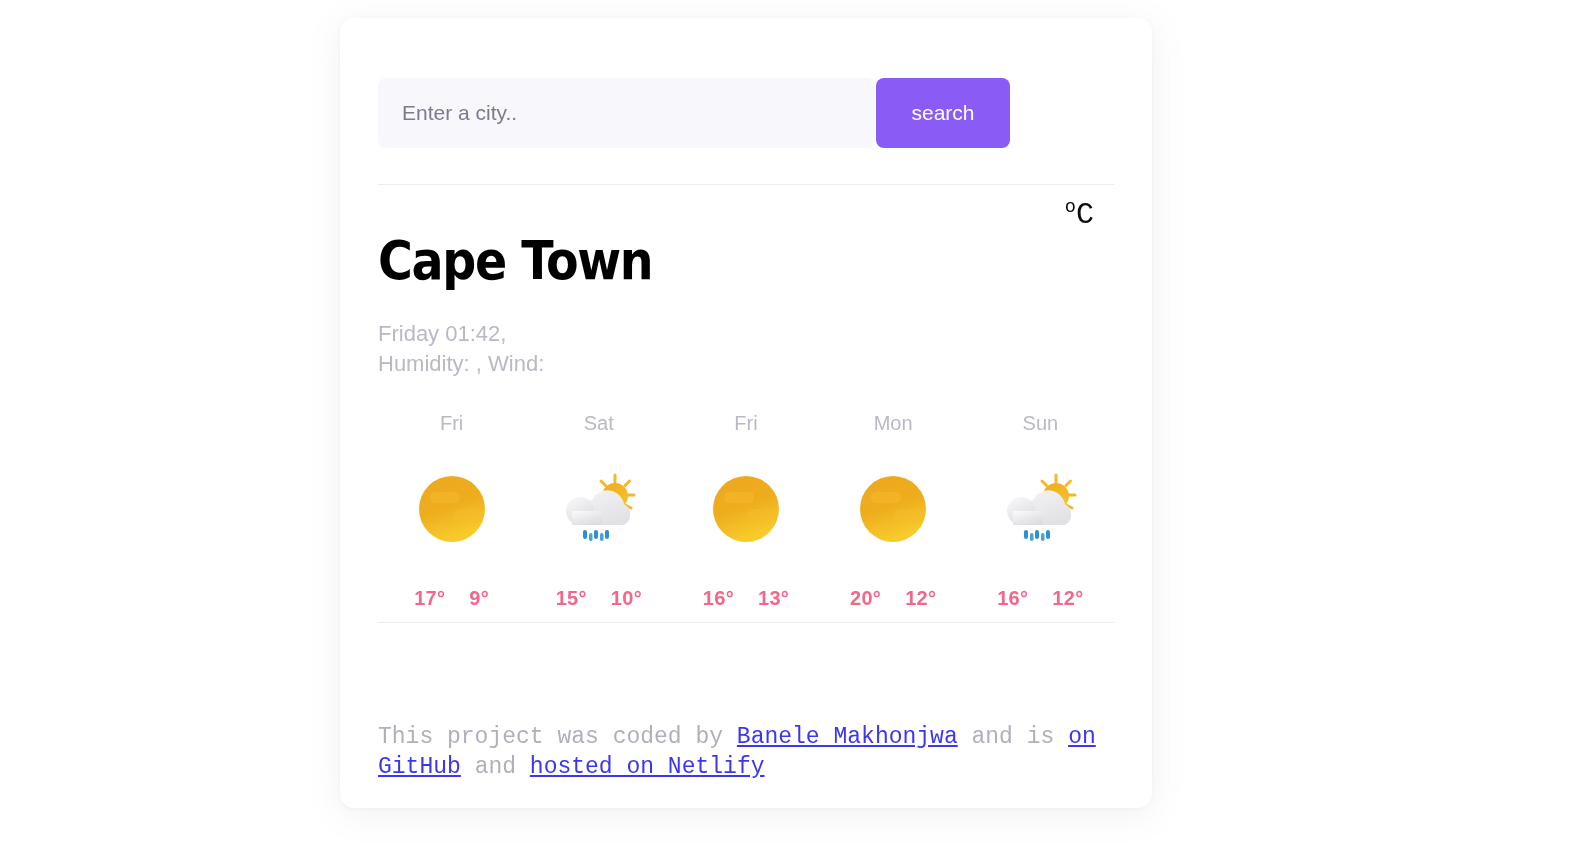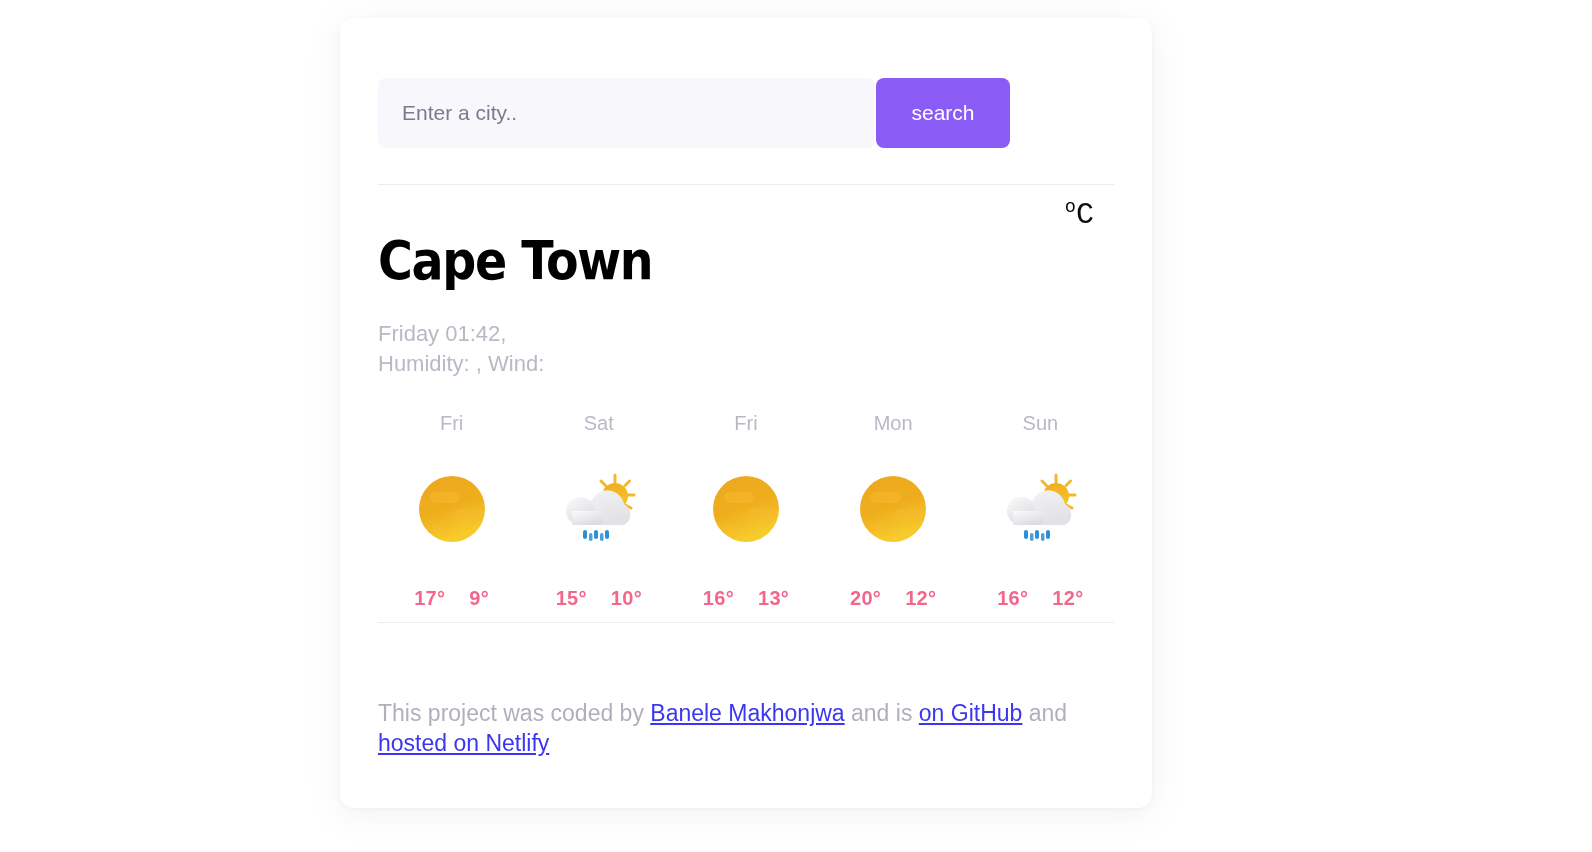--- a/index.html
+++ b/index.html
@@ -173,25 +173,26 @@
     color: #f2678a;
     letter-spacing: 0.3px;
     white-space: nowrap;
   }
   .day-temps .tmax { margin-right: 24px; }
 
   
   .footer {
     position: absolute;
     left: 0;
-    top: 680px;
+    top: 704px;
     width: 748px;
     font-size: 23px;
     color: #b0b0bd;
     line-height: 30px;
+    font-family: Liberation Mono, monospace;
   }
   .footer a {
     color: #3b36f0;
     text-decoration: underline;
   }
 </style>
 </head>
 <body>
 
 <div class="page">

